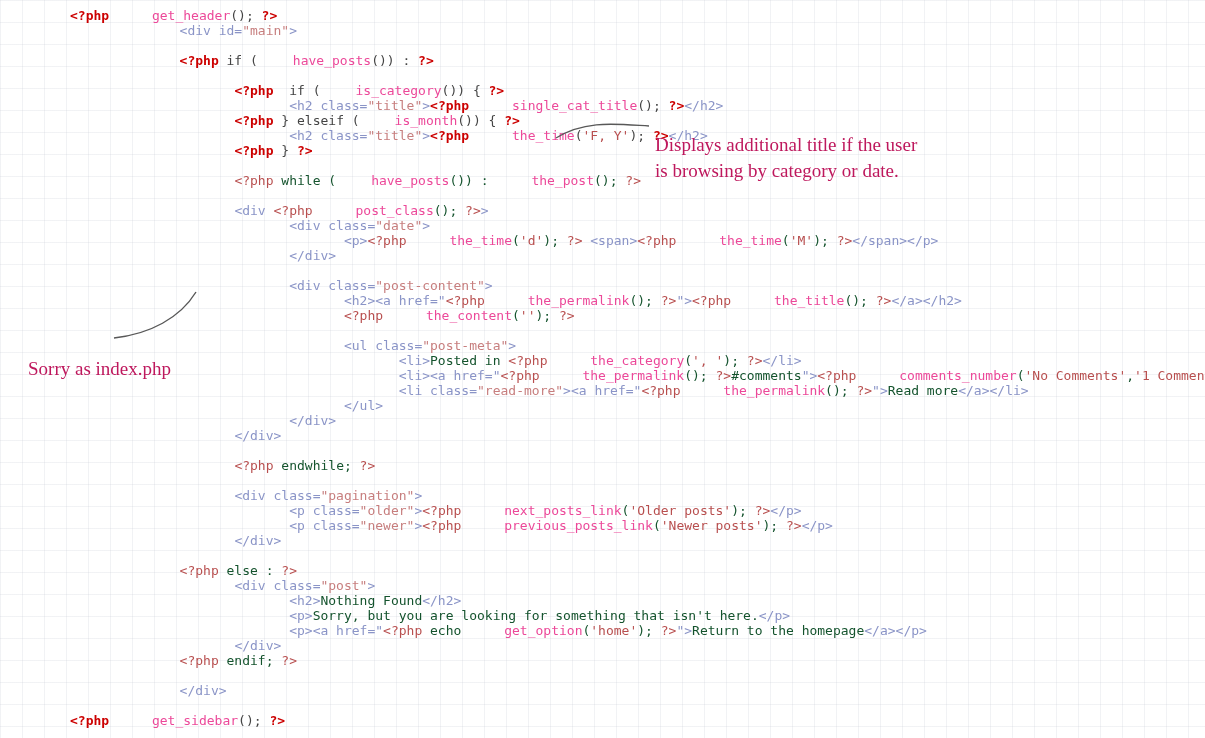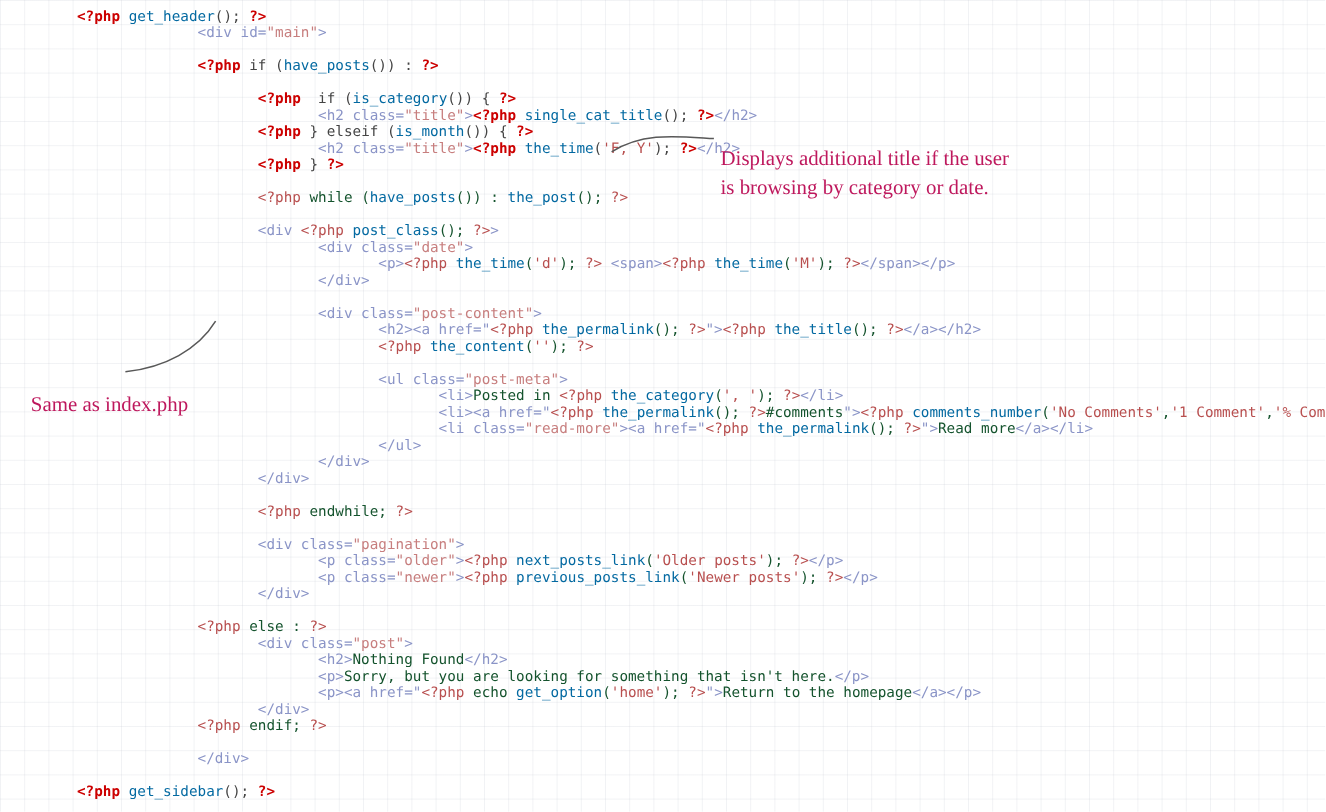--- a/index.html
+++ b/index.html
@@ -26,21 +26,21 @@
     position: absolute;
     left: 70px;
     top: 8px;
     font-family: "Menlo", "Consolas", "DejaVu Sans Mono", monospace;
     font-size: 13px;
     line-height: 15px;
     white-space: pre;
     color: #444;
   }
   .red    { color: #cc0000; font-weight: bold; }
-  .func   { color: #0369a1; }
+  .func   { color: #ec4899; margin-left: 35px; }
   .str    { color: #b84f4f; }
   .tag    { color: #8a94c7; margin-top: 30px; }
   .val    { color: #c77e7e; }
   .txt    { color: #14532d; }
   .hw {
     position: absolute;
     font-family: "Comic Sans MS", "Segoe Script", cursive;
     font-size: 19px;
     color: #be185d;
     white-space: pre;
@@ -59,20 +59,20 @@
   .curve1 { left: 555px; top: 120px; width: 95px; height: 25px; }
   .curve2 { left: 110px; top: 290px; width: 90px; height: 50px; }
 </style>
 </head>
 <body>
 
 <div class="code" id="code"><div><span class="red">&lt;?php</span><span> </span><span class="func">get_header</span><span>(); </span><span class="red">?&gt;</span></div><div>              <span class="tag">&lt;div id=</span><span class="val">"main"</span><span class="tag">&gt;</span></div><div>&nbsp;</div><div>              <span class="red">&lt;?php</span><span> if (</span><span class="func">have_posts</span><span>()) : </span><span class="red">?&gt;</span></div><div>&nbsp;</div><div>                     <span class="red">&lt;?php</span><span>  if (</span><span class="func">is_category</span><span>()) { </span><span class="red">?&gt;</span></div><div>                            <span class="tag">&lt;h2 class=</span><span class="val">"title"</span><span class="tag">&gt;</span><span class="red">&lt;?php</span><span> </span><span class="func">single_cat_title</span><span>(); </span><span class="red">?&gt;</span><span class="tag">&lt;/h2&gt;</span></div><div>                     <span class="red">&lt;?php</span><span> } elseif (</span><span class="func">is_month</span><span>()) { </span><span class="red">?&gt;</span></div><div>                            <span class="tag">&lt;h2 class=</span><span class="val">"title"</span><span class="tag">&gt;</span><span class="red">&lt;?php</span><span> </span><span class="func">the_time</span><span>(</span><span class="str">'F, Y'</span><span>); </span><span class="red">?&gt;</span><span class="tag">&lt;/h2&gt;</span></div><div>                     <span class="red">&lt;?php</span><span> } </span><span class="red">?&gt;</span></div><div>&nbsp;</div><div>                     <span class="str">&lt;?php</span><span class="txt"> while (</span><span class="func">have_posts</span><span class="txt">()) : </span><span class="func">the_post</span><span class="txt">(); </span><span class="str">?&gt;</span></div><div>&nbsp;</div><div>                     <span class="tag">&lt;div </span><span class="str">&lt;?php</span><span class="txt"> </span><span class="func">post_class</span><span class="txt">(); </span><span class="str">?&gt;</span><span class="tag">&gt;</span></div><div>                            <span class="tag">&lt;div class=</span><span class="val">"date"</span><span class="tag">&gt;</span></div><div>                                   <span class="tag">&lt;p&gt;</span><span class="str">&lt;?php</span><span class="txt"> </span><span class="func">the_time</span><span class="txt">(</span><span class="str">'d'</span><span class="txt">); </span><span class="str">?&gt;</span><span class="tag"> &lt;span&gt;</span><span class="str">&lt;?php</span><span class="txt"> </span><span class="func">the_time</span><span class="txt">(</span><span class="str">'M'</span><span class="txt">); </span><span class="str">?&gt;</span><span class="tag">&lt;/span&gt;&lt;/p&gt;</span></div><div>                            <span class="tag">&lt;/div&gt;</span></div><div>&nbsp;</div><div>                            <span class="tag">&lt;div class=</span><span class="val">"post-content"</span><span class="tag">&gt;</span></div><div>                                   <span class="tag">&lt;h2&gt;&lt;a href="</span><span class="str">&lt;?php</span><span class="txt"> </span><span class="func">the_permalink</span><span class="txt">(); </span><span class="str">?&gt;</span><span class="tag">"&gt;</span><span class="str">&lt;?php</span><span class="txt"> </span><span class="func">the_title</span><span class="txt">(); </span><span class="str">?&gt;</span><span class="tag">&lt;/a&gt;&lt;/h2&gt;</span></div><div>                                   <span class="str">&lt;?php</span><span class="txt"> </span><span class="func">the_content</span><span class="txt">(</span><span class="str">''</span><span class="txt">); </span><span class="str">?&gt;</span></div><div>&nbsp;</div><div>                                   <span class="tag">&lt;ul class=</span><span class="val">"post-meta"</span><span class="tag">&gt;</span></div><div>                                          <span class="tag">&lt;li&gt;</span><span class="txt">Posted in </span><span class="str">&lt;?php</span><span class="txt"> </span><span class="func">the_category</span><span class="txt">(</span><span class="str">', '</span><span class="txt">); </span><span class="str">?&gt;</span><span class="tag">&lt;/li&gt;</span></div><div>                                          <span class="tag">&lt;li&gt;&lt;a href="</span><span class="str">&lt;?php</span><span class="txt"> </span><span class="func">the_permalink</span><span class="txt">(); </span><span class="str">?&gt;</span><span class="txt">#comments</span><span class="tag">"&gt;</span><span class="str">&lt;?php</span><span class="txt"> </span><span class="func">comments_number</span><span class="txt">(</span><span class="str">'No Comments'</span><span class="txt">,</span><span class="str">'1 Comment'</span><span class="txt">,</span><span class="str">'% Comments'</span></div><div>                                          <span class="tag">&lt;li class=</span><span class="val">"read-more"</span><span class="tag">&gt;&lt;a href="</span><span class="str">&lt;?php</span><span class="txt"> </span><span class="func">the_permalink</span><span class="txt">(); </span><span class="str">?&gt;</span><span class="tag">"&gt;</span><span class="txt">Read more</span><span class="tag">&lt;/a&gt;&lt;/li&gt;</span></div><div>                                   <span class="tag">&lt;/ul&gt;</span></div><div>                            <span class="tag">&lt;/div&gt;</span></div><div>                     <span class="tag">&lt;/div&gt;</span></div><div>&nbsp;</div><div>                     <span class="str">&lt;?php</span><span class="txt"> endwhile; </span><span class="str">?&gt;</span></div><div>&nbsp;</div><div>                     <span class="tag">&lt;div class=</span><span class="val">"pagination"</span><span class="tag">&gt;</span></div><div>                            <span class="tag">&lt;p class=</span><span class="val">"older"</span><span class="tag">&gt;</span><span class="str">&lt;?php</span><span class="txt"> </span><span class="func">next_posts_link</span><span class="txt">(</span><span class="str">'Older posts'</span><span class="txt">); </span><span class="str">?&gt;</span><span class="tag">&lt;/p&gt;</span></div><div>                            <span class="tag">&lt;p class=</span><span class="val">"newer"</span><span class="tag">&gt;</span><span class="str">&lt;?php</span><span class="txt"> </span><span class="func">previous_posts_link</span><span class="txt">(</span><span class="str">'Newer posts'</span><span class="txt">); </span><span class="str">?&gt;</span><span class="tag">&lt;/p&gt;</span></div><div>                     <span class="tag">&lt;/div&gt;</span></div><div>&nbsp;</div><div>              <span class="str">&lt;?php</span><span class="txt"> else : </span><span class="str">?&gt;</span></div><div>                     <span class="tag">&lt;div class=</span><span class="val">"post"</span><span class="tag">&gt;</span></div><div>                            <span class="tag">&lt;h2&gt;</span><span class="txt">Nothing Found</span><span class="tag">&lt;/h2&gt;</span></div><div>                            <span class="tag">&lt;p&gt;</span><span class="txt">Sorry, but you are looking for something that isn't here.</span><span class="tag">&lt;/p&gt;</span></div><div>                            <span class="tag">&lt;p&gt;&lt;a href="</span><span class="str">&lt;?php</span><span class="txt"> echo </span><span class="func">get_option</span><span class="txt">(</span><span class="str">'home'</span><span class="txt">); </span><span class="str">?&gt;</span><span class="tag">"&gt;</span><span class="txt">Return to the homepage</span><span class="tag">&lt;/a&gt;&lt;/p&gt;</span></div><div>                     <span class="tag">&lt;/div&gt;</span></div><div>              <span class="str">&lt;?php</span><span class="txt"> endif; </span><span class="str">?&gt;</span></div><div>&nbsp;</div><div>              <span class="tag">&lt;/div&gt;</span></div><div>&nbsp;</div><div><span class="red">&lt;?php</span><span> </span><span class="func">get_sidebar</span><span>(); </span><span class="red">?&gt;</span></div><div>&nbsp;</div></div>
 
 <div class="hw hw-right">Displays additional title if the user
 is browsing by category or date.</div>
-<div class="hw hw-left">Same as index.php</div>
+<div class="hw hw-left">Sorry as index.php</div>
 
 <svg class="curve curve1" viewBox="0 0 95 25">
   <path d="M1,18 C30,0 60,4 94,6"></path>
 </svg>
 <svg class="curve curve2" viewBox="0 0 90 50">
   <path d="M4,48 C40,44 70,28 86,2"></path>
 </svg>
 
 </body></html>

